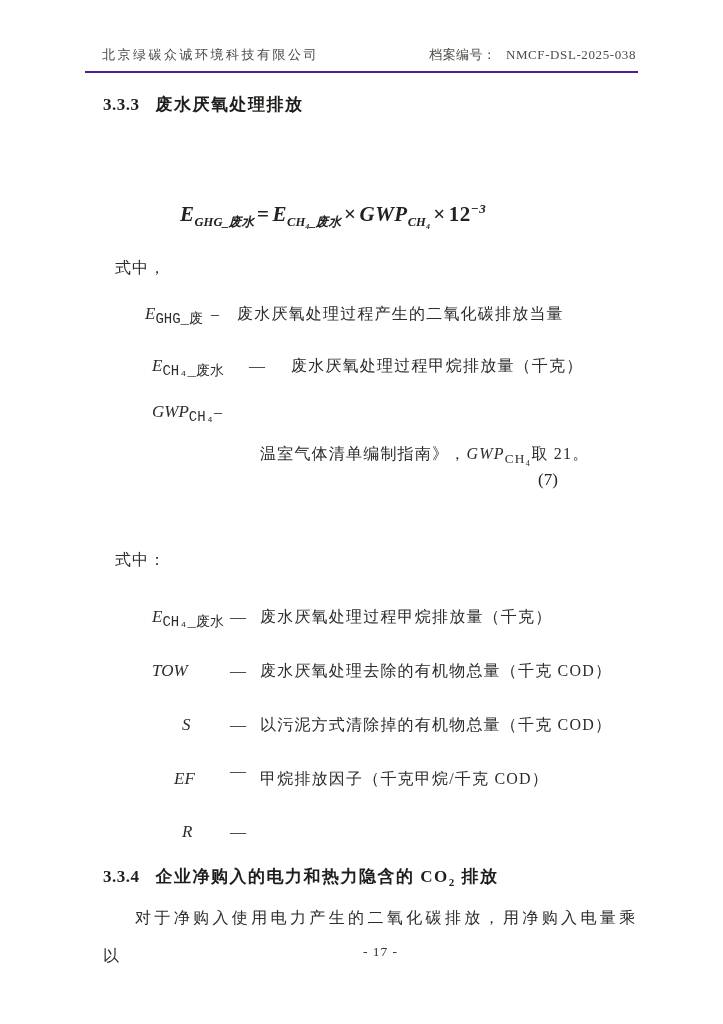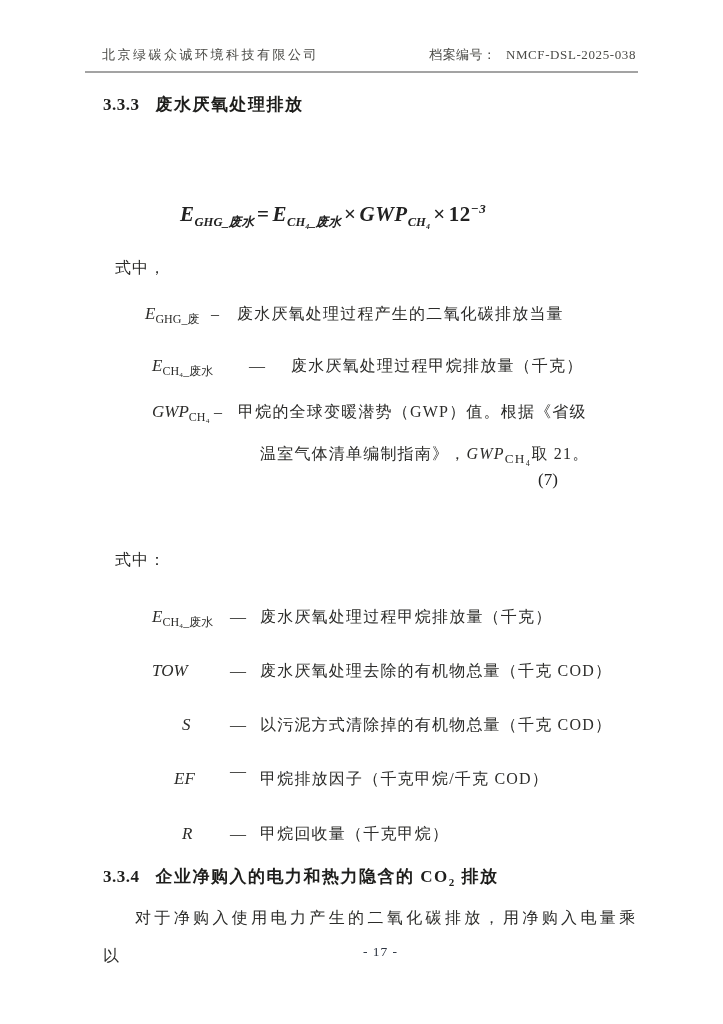--- a/index.html
+++ b/index.html
@@ -9,21 +9,21 @@
     background:#ffffff;
     font-family:"Liberation Serif","DejaVu Serif",serif;
     color:#2e2e2c;
     overflow:hidden;
   }
   
   .hdr{
     position:absolute;left:85px;right:85px;top:46px;
     display:flex;justify-content:space-between;align-items:flex-start;
     padding:0 2px 7px 17px;
-    border-bottom:2px solid #a3a3a3;
+    border-bottom:2px solid #4c1d95;
     font-size:13px;color:#4a4a46;
   }
   .hdr-left{letter-spacing:2.5px;}
   .hdr-right{letter-spacing:0.4px;}
   .hdr-num{font-weight:normal;letter-spacing:0.6px;margin-left:6px;}
   
   .sec{
     position:absolute;left:103px;right:85px;margin:0;
     font-size:17px;font-weight:bold;color:#1e1e1c;
     letter-spacing:1.5px;
@@ -45,21 +45,21 @@
   .rm{font-style:normal;}
   .eqnum{position:absolute;left:538px;top:470px;font-size:17px;color:#222;}
   
   .where{position:absolute;left:115px;margin:0;font-size:16px;letter-spacing:1px;color:#2c2c2a;}
   
   .defrow{
     position:absolute;display:grid;align-items:baseline;
     font-size:16px;color:#2c2c2a;
   }
   .defrow .sym{font-size:17px;}
-  .defrow .sym sub{font-size:12px;}
+  .defrow .sym sub{font-size:14px;font-family:Liberation Mono, monospace;}
   .mv{font-style:italic;font-family:"Liberation Serif","DejaVu Serif",serif;}
   .defrow .dash{text-align:left;font-style:normal;}
   .defrow .desc{letter-spacing:1.2px;line-height:42px;}
   .d1a{left:145px;top:293px;grid-template-columns:66px 26px auto;}
   .d1b{left:152px;top:345px;grid-template-columns:97px 42px auto;}
   .d1c{left:152px;top:391px;grid-template-columns:62px 24px auto;}
   .d1c .desc{line-height:42px;}
   .d1c .line2{margin-left:22px;}
   .d2{grid-template-columns:78px 30px auto;left:152px;}
   .d2 .desc{line-height:24px;}
@@ -107,21 +107,21 @@
   <div class="defrow d1b">
     <span class="sym"><span class="mv">E</span><sub>CH₄_废水</sub></span>
     <span class="dash">—</span>
     <span class="desc">废水厌氧处理过程甲烷排放量（千克）</span>
   </div>
 
   <div class="defrow d1c">
     <span class="sym"><span class="mv">GWP</span><sub class="rm">CH₄</sub></span>
     <span class="dash">–</span>
     <span class="desc">
-      <span>甲烷的全球变暖潜势（GWP）值。根据《省级</span><br>
+      <br>
       <span class="line2"><span>温室气体清单编制指南》，</span><span class="mv">GWP</span><sub class="rm">CH₄</sub><span>取 21。</span></span>
     </span>
   </div>
 
   <div class="eqnum">(7)</div>
 
   <p class="where" style="top:550px">式中：</p>
 
   <div class="defrow d2 r1">
     <span class="sym"><span class="mv">E</span><sub>CH₄_废水</sub></span>
@@ -143,21 +143,20 @@
 
   <div class="defrow d2 r4">
     <span class="sym pad22"><span class="mv">EF</span><sub></sub></span>
     <span class="dash"><span class="raise">—</span></span>
     <span class="desc">甲烷排放因子（千克甲烷/千克 COD）</span>
   </div>
 
   <div class="defrow d2 r5">
     <span class="sym pad30"><span class="mv">R</span><sub></sub></span>
     <span class="dash">—</span>
-    <span class="desc">甲烷回收量（千克甲烷）</span>
   </div>
 
   <h2 class="sec" style="top:865px">
     <span class="sec-num">3.3.4</span><span><span>企业净购入的电力和热力隐含的 CO</span><sub>2</sub><span> 排放</span></span>
   </h2>
 
   <p class="para" style="top:899px">对于净购入使用电力产生的二氧化碳排放，用净购入电量乘以</p>
 
   <div class="footer">- 17 -</div>
 

